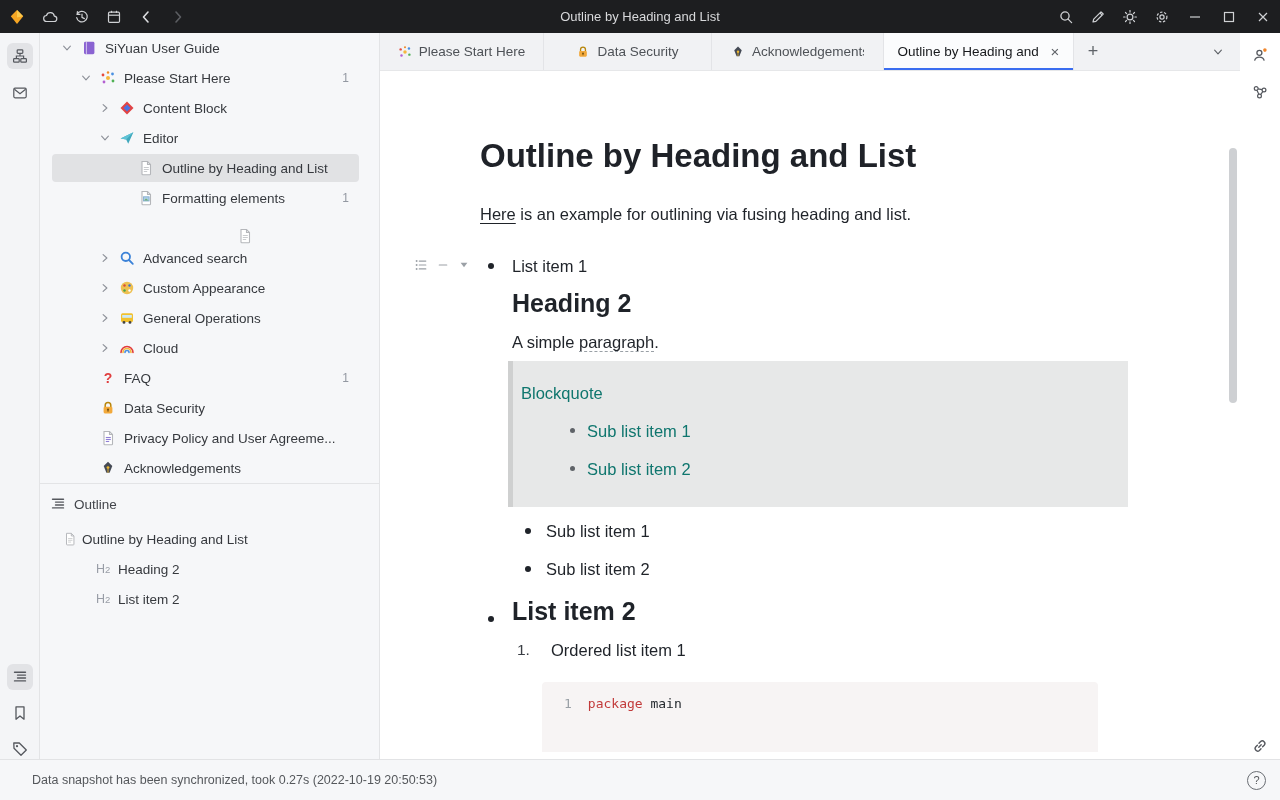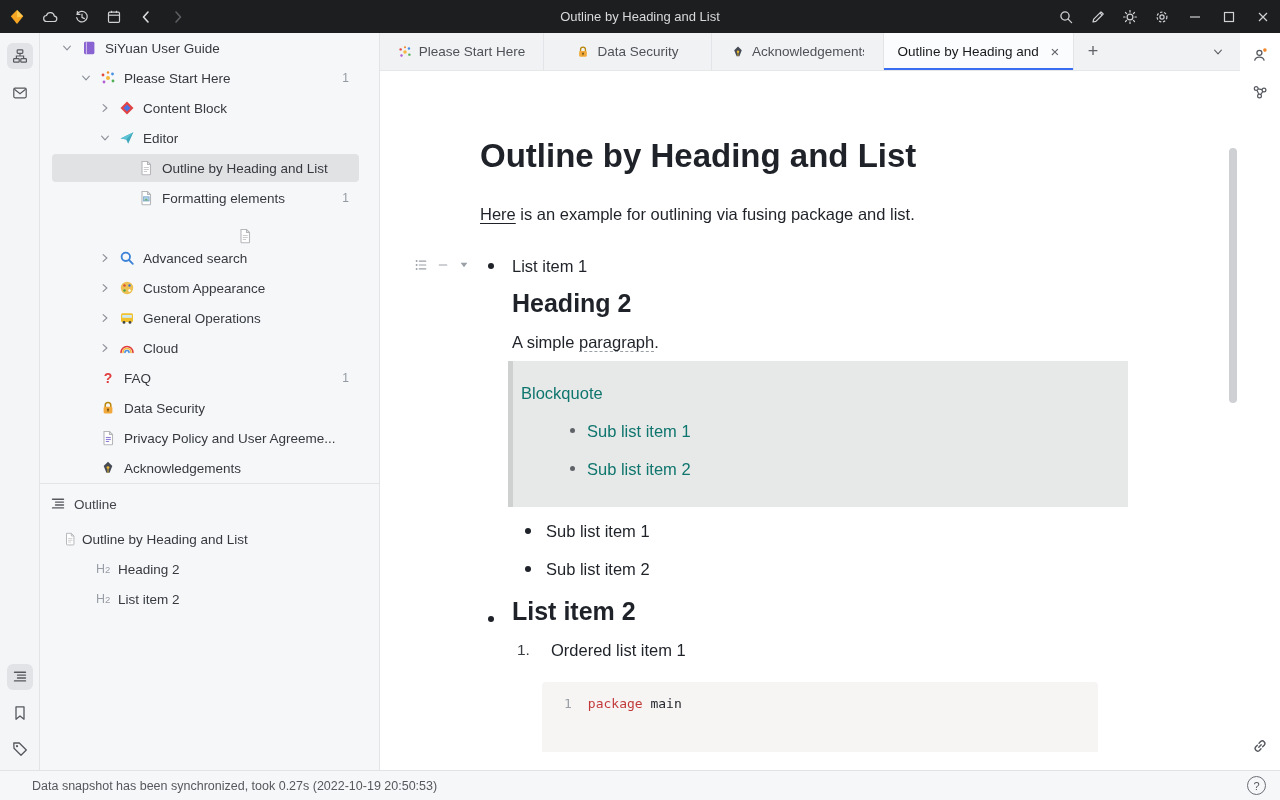--- a/index.html
+++ b/index.html
@@ -92,21 +92,21 @@
   .lnum{color:#9aa0a6;margin-right:16px;}
   .kw{color:#c23a3a;}
   .gutter{position:absolute;left:34px;top:187px;display:flex;align-items:center;gap:9px;color:#9ba0a6;}
   .vthumb{position:absolute;right:3px;top:77px;width:8px;height:255px;background:#ced0d3;border-radius:4px;}
 
   
   .right-dock{position:absolute;top:33px;right:0;width:40px;bottom:30px;background:#fff;}
   .rdock-btn{position:absolute;left:10px;width:20px;height:20px;display:flex;align-items:center;justify-content:center;color:#55585e;}
 
   
-  .statusbar{position:absolute;left:0;right:0;bottom:0;height:30px;background:#f6f7f9;border-top:1px solid #e2e3e5;box-sizing:border-box;display:flex;align-items:center;padding:0 14px 0 32px;font-size:12.5px;color:#55585c;}
+  .statusbar{position:absolute;left:0;right:0;bottom:0;height:41px;background:#f6f7f9;border-top:1px solid #e2e3e5;box-sizing:border-box;display:flex;align-items:center;padding:0 14px 0 32px;font-size:12.5px;color:#55585c;}
   .help-circle{margin-left:auto;width:17px;height:17px;border:1.3px solid #6a6e74;border-radius:50%;display:flex;align-items:center;justify-content:center;font-size:11px;color:#55585c;}
 </style>
 </head>
 <body>
 
 <svg width="0" height="0" style="position:absolute" aria-hidden="true">
   <defs>
     <symbol id="i-logo" viewBox="0 0 16 16">
         <polygon points="8,1 14.2,7.2 8,15 1.8,7.2" fill="#f6a623"></polygon>
         <polygon points="8,1 14.2,7.2 8,8.6" fill="#fbc94d"></polygon>
@@ -688,21 +688,21 @@
         </span>
       <span>
           <svg class="icon12">
             <use href="#i-caret"></use>
           </svg>
         </span>
     </div>
 
     <div class="doc-content">
       <h1>Outline by Heading and List</h1>
-      <p class="p-intro"><span class="a-link">Here</span><span> is an example for outlining via fusing package and list.</span></p>
+      <p class="p-intro"><span class="a-link">Here</span><span> is an example for outlining via fusing heading and list.</span></p>
 
       <div class="li1">
         <span class="bullet b-top"></span>
         <div>
           <p class="li-text">List item 1</p>
           <h2 class="li-h2">Heading 2</h2>
           <p class="p-simple"><span>A simple </span><span class="u-word">paragraph</span><span>.</span></p>
 
           <div class="bq">
             <p>Blockquote</p>

